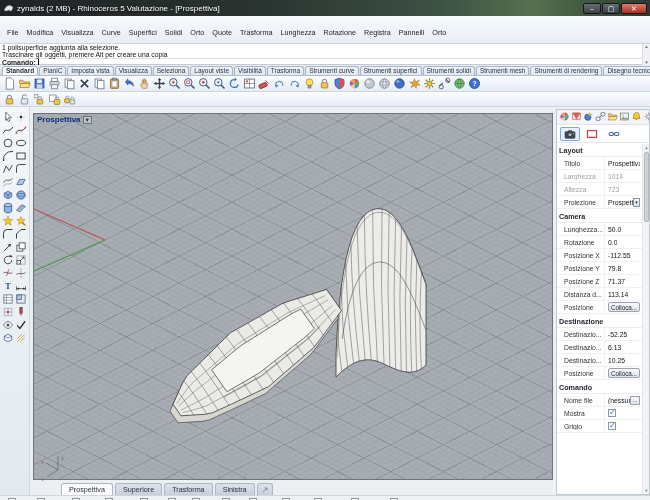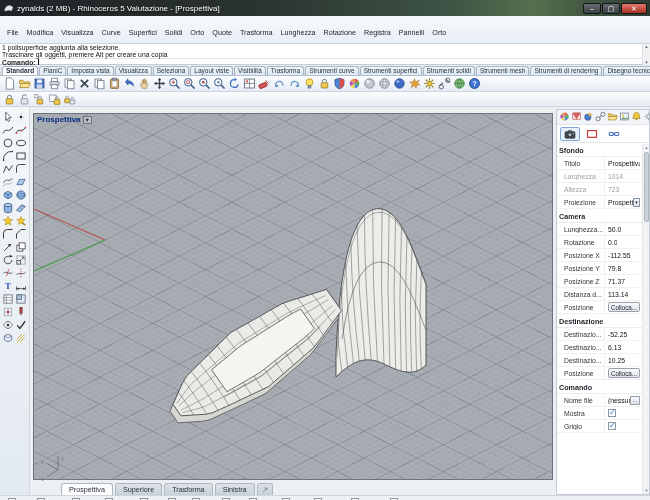--- a/index.html
+++ b/index.html
@@ -790,21 +790,21 @@
           </span>
           <span class="pstab">
             <svg viewBox="0 0 16 16">
               <rect x="1.5" y="6" width="6" height="4" rx="2" fill="none" stroke="#3a66b8" stroke-width="1.4"></rect>
               <rect x="8.5" y="6" width="6" height="4" rx="2" fill="none" stroke="#3a66b8" stroke-width="1.4"></rect>
               <path d="M6.5 8h3" stroke="#3a66b8" stroke-width="1.4"></path>
             </svg>
           </span>
         </div>
       <div class="panel-body" id="panelbody">
-          <div class="sec-h">Sfondo</div>
+          <div class="sec-h">Layout</div>
           <div class="prow">
             <span class="plabel">Titolo</span>
             <span class="pvalwrap">
               <span class="pval">Prospettiva</span>
             </span>
           </div>
           <div class="prow readonly">
             <span class="plabel">Larghezza</span>
             <span class="pvalwrap">
               <span class="pval gray">1014</span>

